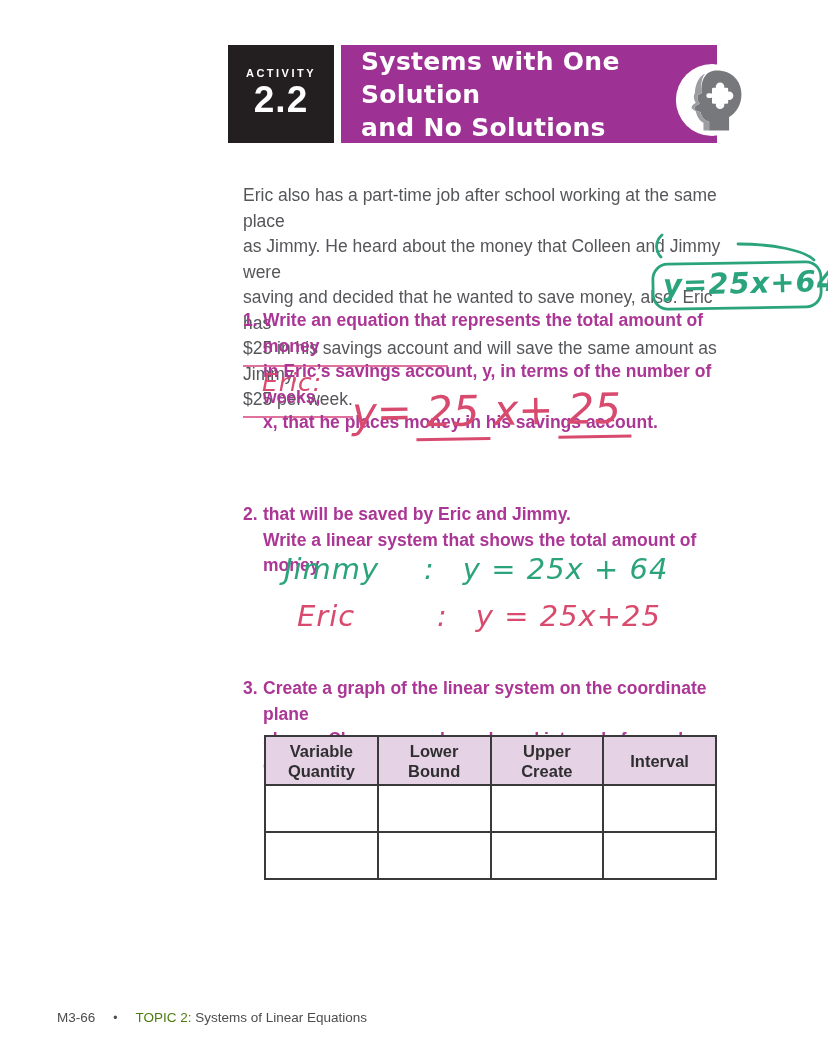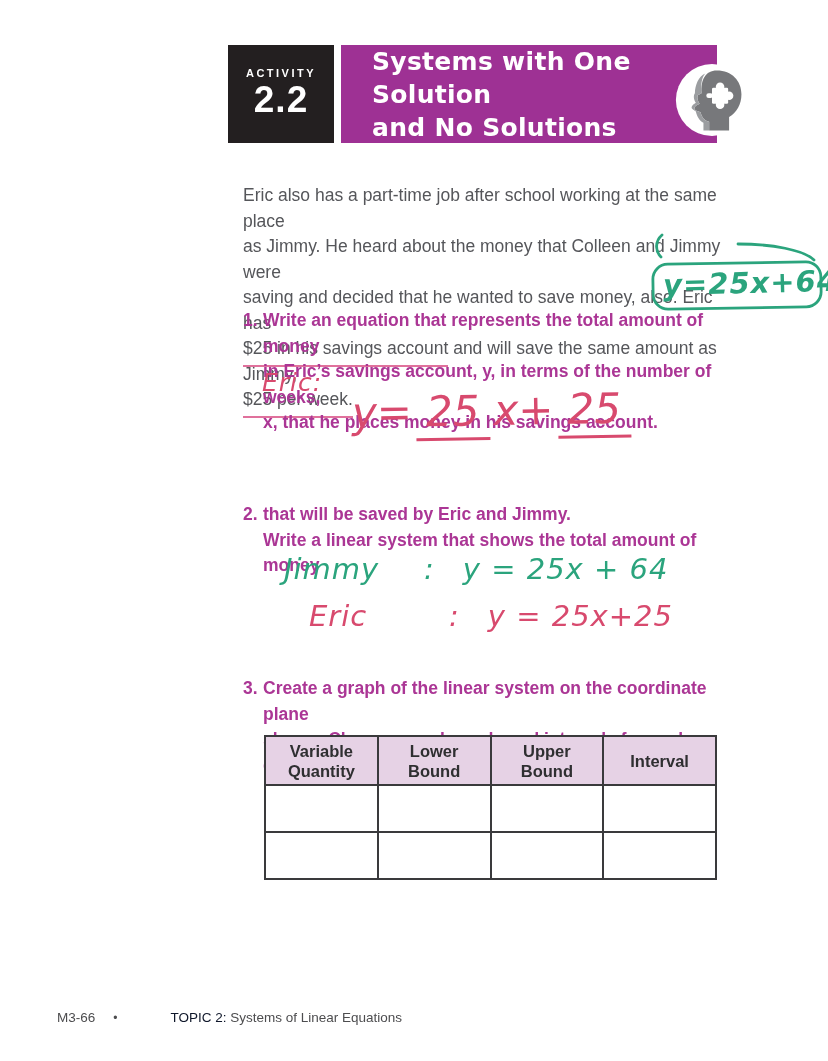--- a/index.html
+++ b/index.html
@@ -16,21 +16,21 @@
     position:absolute;left:228px;top:45px;width:106px;height:98px;
     background:#231f20;color:#ffffff;
     display:flex;flex-direction:column;align-items:center;justify-content:center;
   }
   .activity-label{font-size:11px;font-weight:bold;letter-spacing:2.5px;}
   .activity-number{font-size:37px;font-weight:bold;letter-spacing:1px;margin-top:0;}
   .title-banner{
     position:absolute;left:341px;top:45px;width:376px;height:98px;
     background:#9e3194;color:#ffffff;
     display:flex;flex-direction:column;justify-content:center;
-    padding-left:31px;box-sizing:border-box;
+    padding-left:20px;box-sizing:border-box;
   }
   .banner-title{font-family:"DejaVu Sans", sans-serif;font-size:25px;font-weight:bold;line-height:33px;letter-spacing:0.3px;}
   .head-icon-wrap{position:absolute;left:674px;top:62px;width:76px;height:76px;}
 
   
   .intro{
     position:absolute;left:243px;top:183px;width:500px;
     color:#55565a;font-size:17.5px;line-height:25.5px;
   }
   .u-pink{
@@ -65,21 +65,21 @@
     position:absolute;left:352px;top:386px;
     display:flex;align-items:baseline;font-size:42px;
     transform:rotate(-1deg);
   }
   .q1-equation .blank{
     border-bottom:3px solid #d84a6e;
     padding:0 10px 2px 10px;margin:0 4px;
   }
   .q2-line{position:absolute;display:flex;font-size:29px;letter-spacing:1px;}
   .q2-jimmy{left:284px;top:552px;}
-  .q2-eric{left:309px;top:599px;}
+  .q2-eric{left:297px;top:599px;}
   .q2-line .hw-name{min-width:140px;}
   .q2-line .hw-colon{margin-right:28px;}
 
   
   .bounds-table{
     position:absolute;left:264px;top:735px;width:453px;
     border-collapse:collapse;table-layout:fixed;
   }
   .bounds-table th,.bounds-table td{
     border:2px solid #3a3a3c;
@@ -90,21 +90,21 @@
     height:43px;padding:2px 6px;
   }
   .bounds-table td{height:43px;background:#ffffff;}
 
   
   .footer{
     position:absolute;left:57px;top:1010px;
     font-size:13.5px;color:#4d4d4f;
     display:flex;align-items:center;gap:18px;
   }
-  .footer .topic-label{color:#0f172a;margin-left:35px;}
+  .footer .topic-label{color:#4d7c0f;}
   .footer .bullet{font-size:12px;}
 </style>
 </head>
 <body>
 
 <div class="page">
 
   <div class="activity-box">
     <div class="activity-label">ACTIVITY</div>
     <div class="activity-number">2.2</div>
@@ -192,21 +192,21 @@
       <div>Create a graph of the linear system on the coordinate plane</div>
       <div>shown. Choose your bounds and intervals for each quantity.</div>
     </div>
   </div>
 
   <table class="bounds-table">
     <thead>
       <tr>
         <th>Variable Quantity</th>
         <th>Lower Bound</th>
-        <th>Upper Bound</th>
+        <th>Upper Create</th>
         <th>Interval</th>
       </tr>
     </thead>
     <tbody>
       <tr>
         <td></td>
         <td></td>
         <td></td>
         <td></td>
       </tr>

